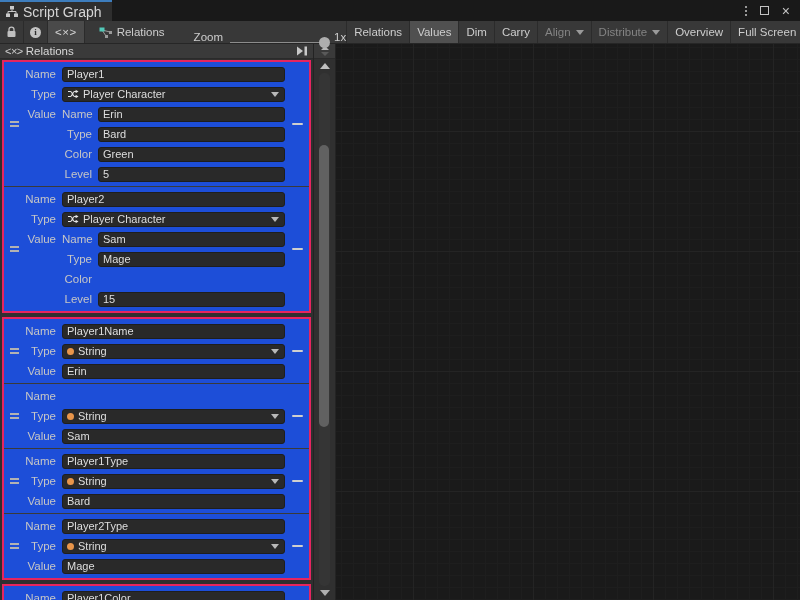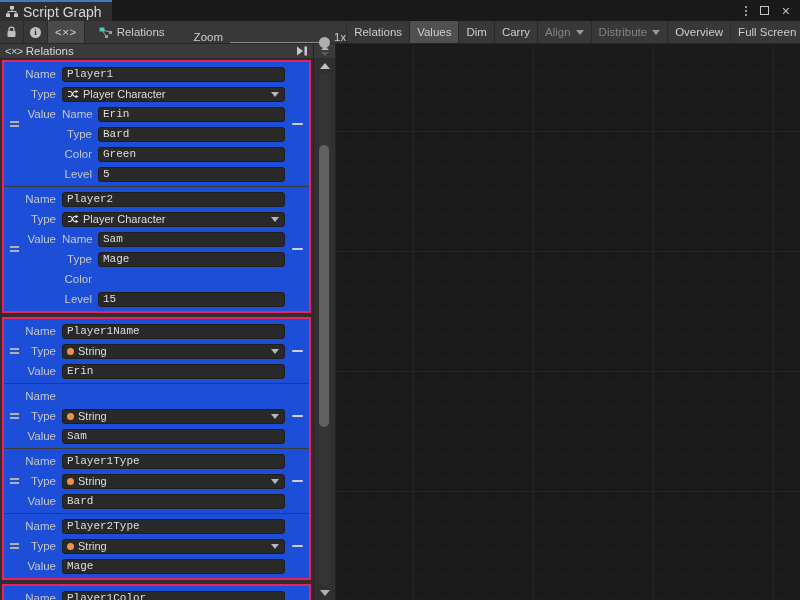--- a/index.html
+++ b/index.html
@@ -43,21 +43,21 @@
   .bb-header .bb-glyph { color:#cfcfcf; font-size:11px; letter-spacing:-0.5px; }
   .bb-header .bb-title { margin-left:3px; color:#d8d8d8; }
   .bb-body { flex:1; overflow:hidden; padding-top:1px; }
   .sel-rect { border:2px solid var(--pink); border-radius:0; background:#1d4ed8; margin:0 2px 4px 2px; }
   .group-sep { border-top:1px solid #3a3a3a; margin:0; }
   .var-group { position:relative; padding:2px 24px 2px 0; }
   .row { height:20px; display:flex; align-items:center; }
   .lbl { width:58px; text-align:right; padding-right:6px; color:#c6c6c6; flex:0 0 auto; }
   .sublbl { width:36px; text-align:right; padding-right:6px; color:#c6c6c6; flex:0 0 auto; }
   .field, .dropdown { flex:1; height:15px; background:#292929; border:1px solid #1e1e1e; border-radius:3px; }
-  .field { color:#dedede; font-size:11px; font-family:Liberation Mono, monospace; padding:0 4px; outline:none; min-width:0; }
+  .field { color:#dedede; font-size:11px; font-family:Liberation Sans, sans-serif; padding:0 4px; outline:none; min-width:0; }
   .dropdown { display:flex; align-items:center; padding:0 5px 0 4px; gap:4px; color:#dedede; font-size:11px; }
   .dropdown .dd-label { flex:1; white-space:nowrap; overflow:hidden; }
   .dd-caret { width:0; height:0; border-left:4px solid transparent; border-right:4px solid transparent; border-top:5px solid #b8b8b8; }
   .string-dot { width:7px; height:7px; border-radius:50%; background:var(--orange); flex:0 0 auto; }
   .drag-handle { position:absolute; left:5px; top:50%; transform:translateY(-50%); display:flex; flex-direction:column; gap:2px; padding:3px 1px; }
   .drag-handle i { display:block; width:9px; height:2px; background:#b2b2b2; }
   .minus-btn { position:absolute; right:5px; top:50%; transform:translateY(-50%); padding:4px 1px; }
   .minus-btn i { display:block; width:11px; height:2px; background:#cfcfcf; border-radius:1px; }
   
   .scrollcol { width:22px; flex:0 0 auto; background:#303030; border-right:1px solid #242424; display:flex; flex-direction:column; }

